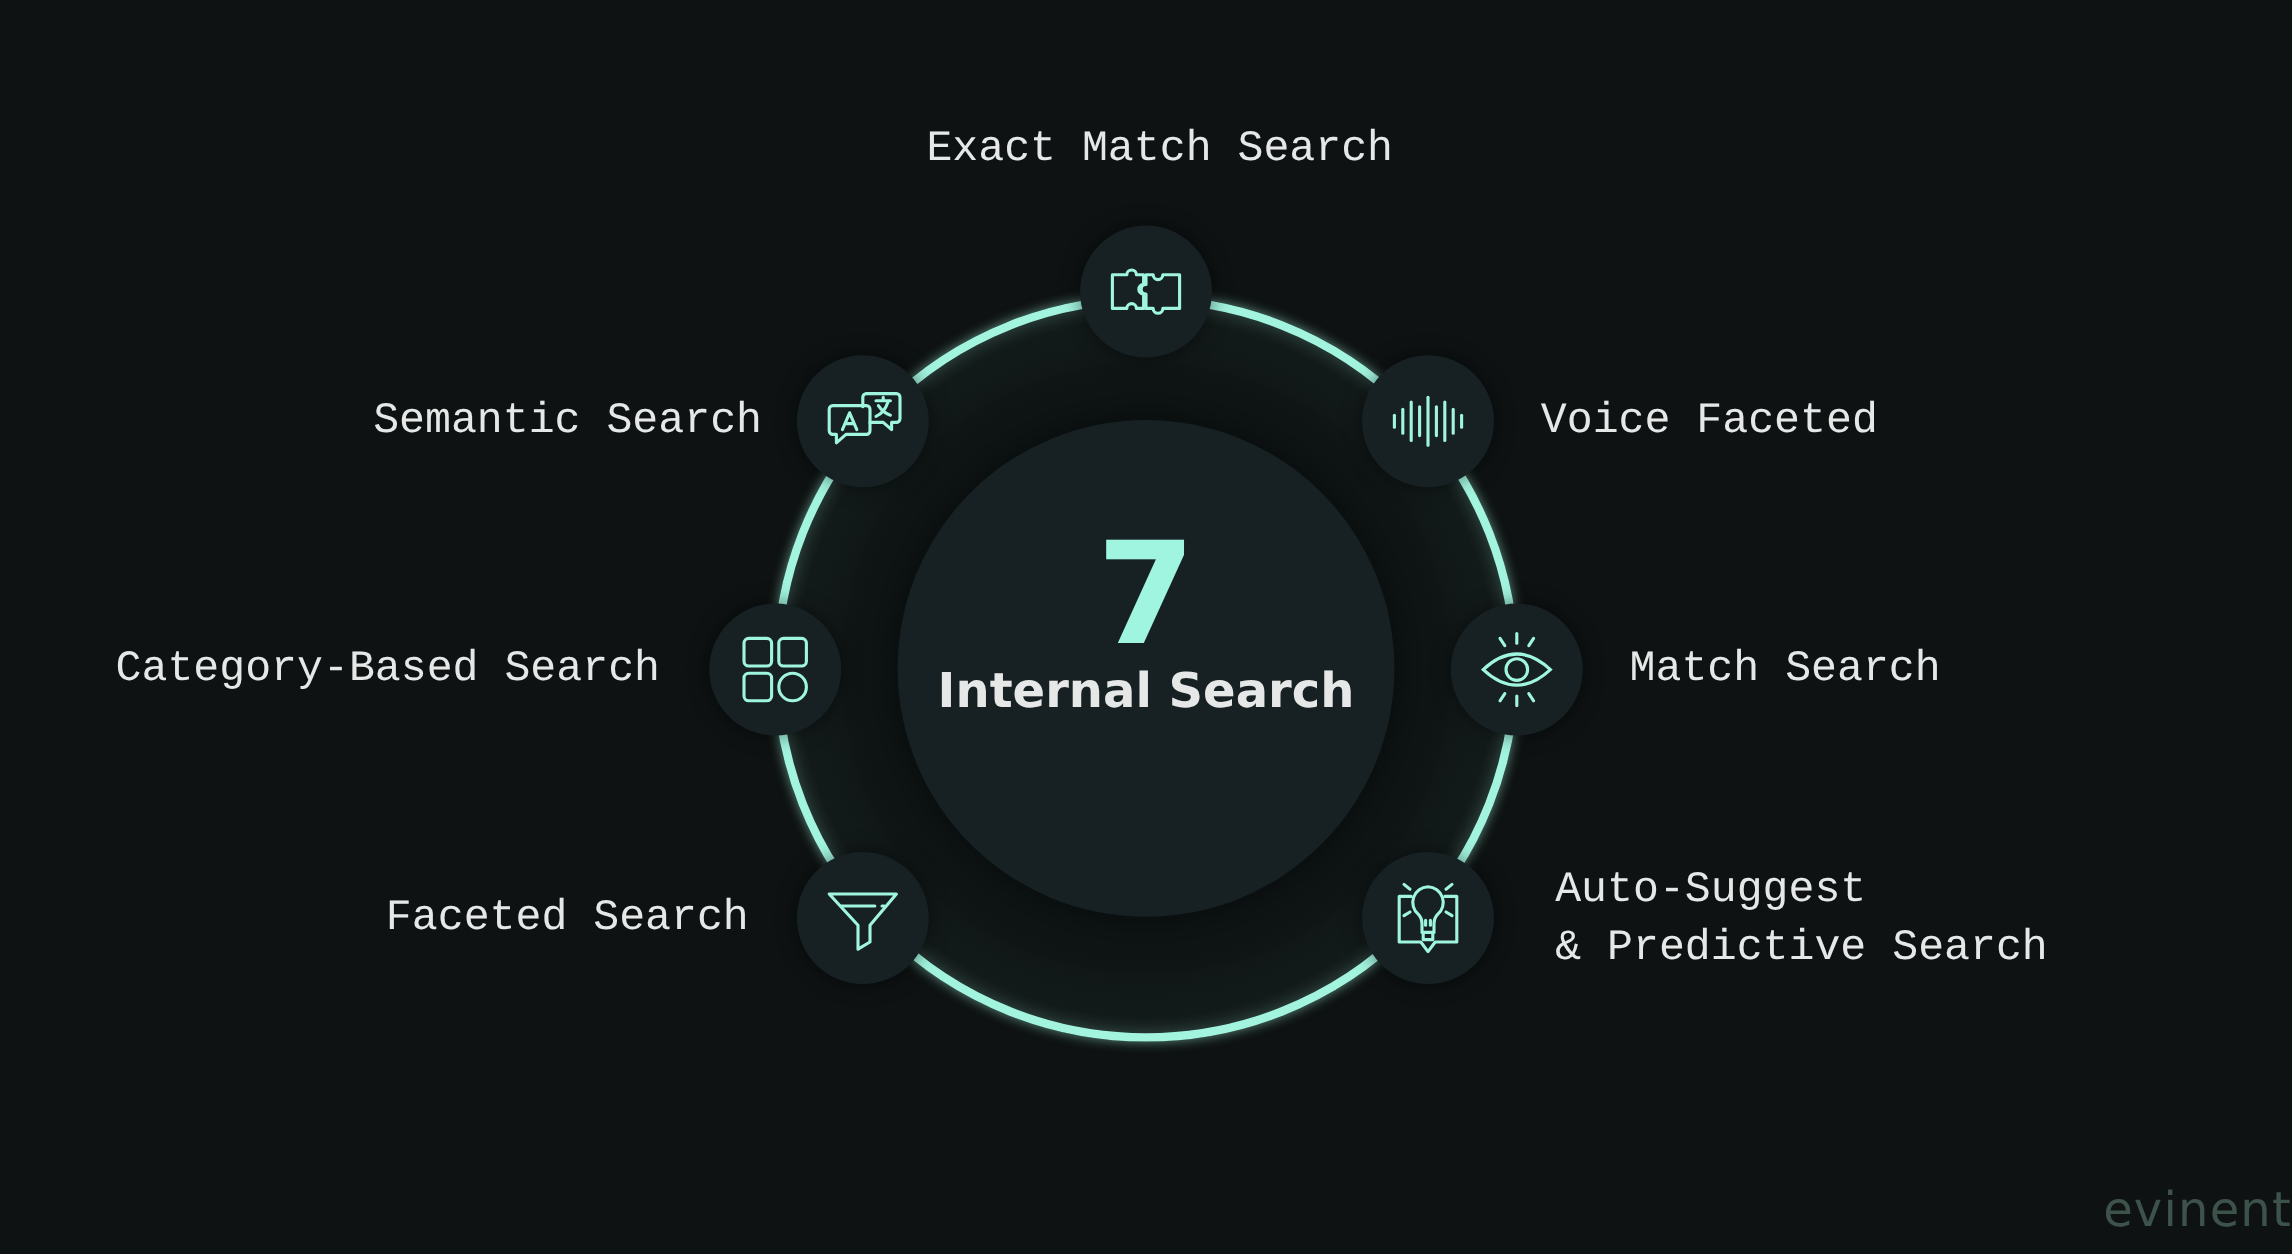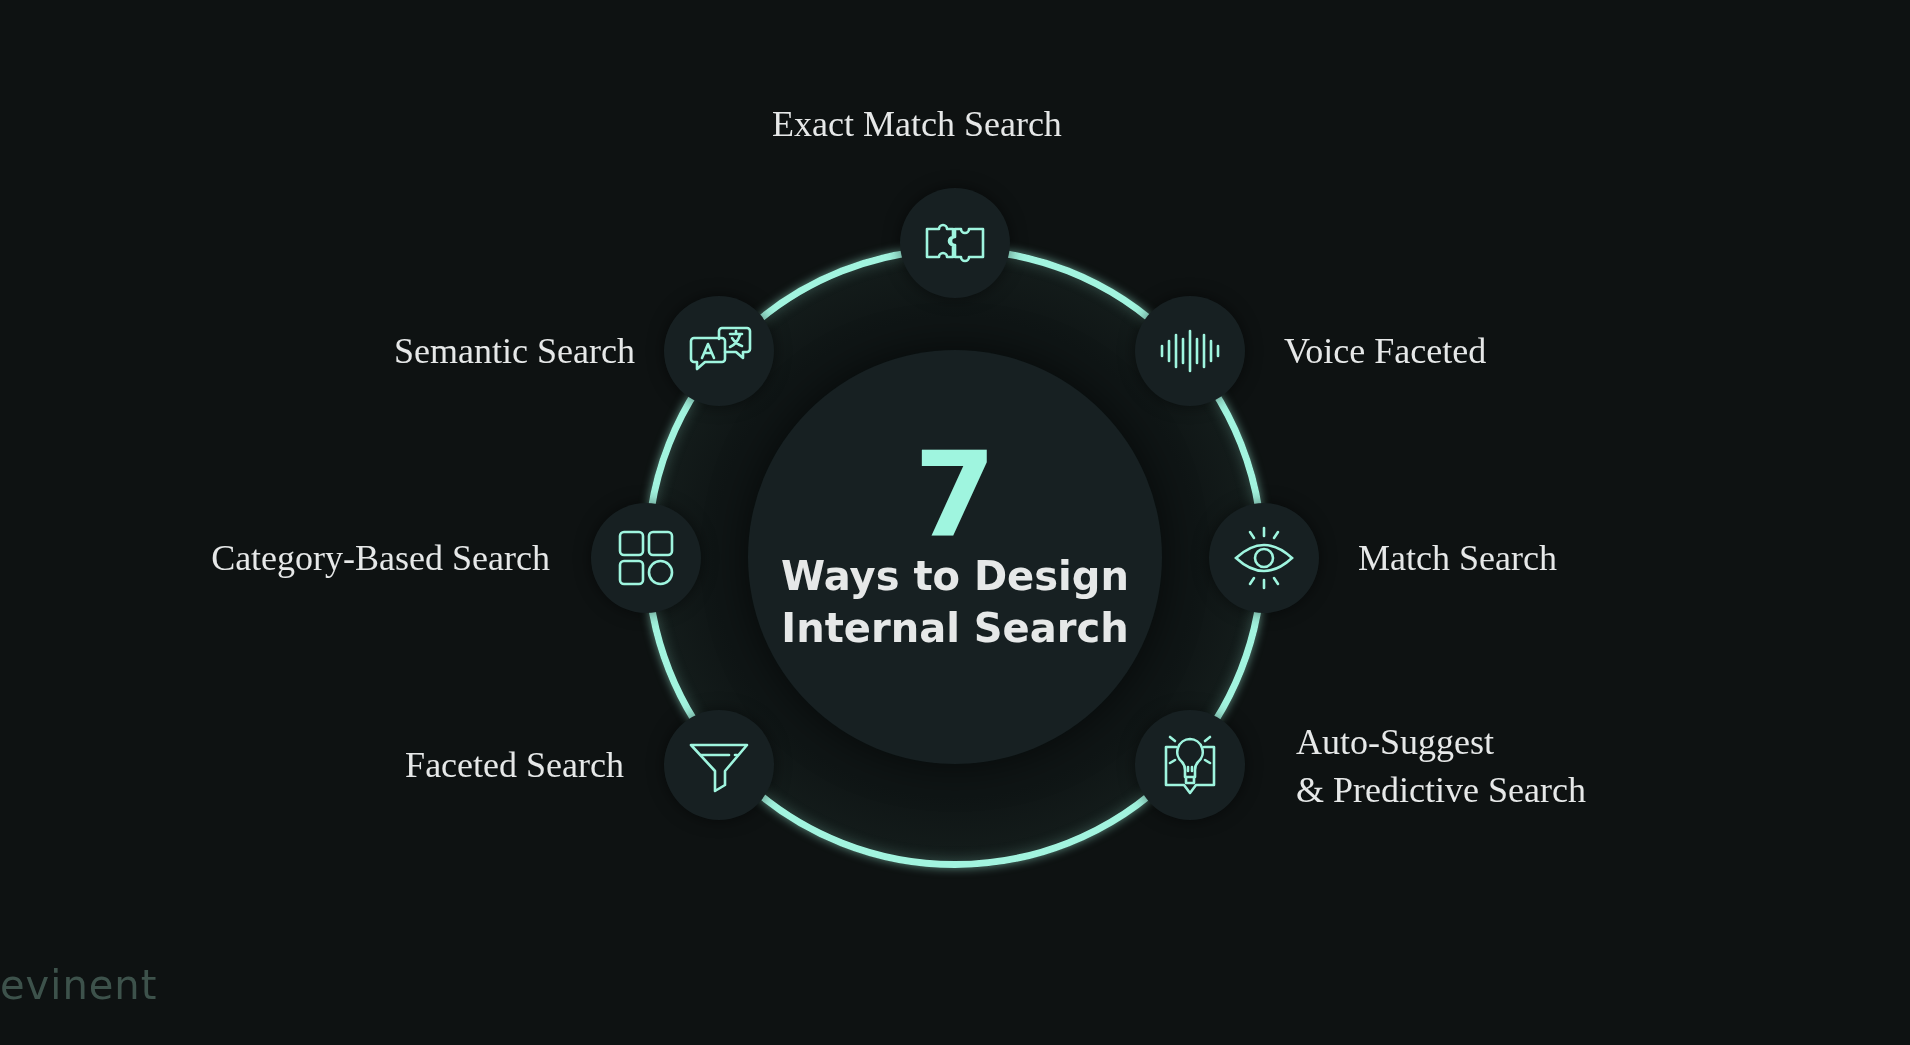--- a/index.html
+++ b/index.html
@@ -41,42 +41,41 @@
   }
   .badge {
     position: absolute; width: 110px; height: 110px; border-radius: 50%;
     background: #172022;
     box-shadow: 0 0 16px rgba(0,0,0,0.5);
     display: flex; align-items: center; justify-content: center;
   }
   .badge svg { width: 76px; height: 76px; }
   .label {
     position: absolute; color: #e6e8e8;
-    font-family: Liberation Serif, serif;
+    font-family: Liberation Mono, monospace;
     font-size: 36px; line-height: 48px; white-space: nowrap;
   }
   .label.right-align { text-align: left; }
   .logo {
-    position: absolute; left: 0; right: 0; top: 962px; text-align: left;
+    position: absolute; left: 0; right: 0; top: 986px; text-align: right;
     color: #3d524b; font-family: "DejaVu Sans", sans-serif;
     font-size: 40px; letter-spacing: 1px;
   }
 </style>
 </head>
 <body>
 
 <div class="canvas">
 
   <div class="ring-glow"></div>
   <div class="ring"></div>
 
   <div class="hub">
     <div class="hub-number">7</div>
     <div class="hub-title">
-      <div>Ways to Design</div>
       <div>Internal Search</div>
     </div>
   </div>
 
   <div class="badge" style="left:900px; top:188px;">
     <svg viewBox="0 0 76 76" fill="none" stroke="#9ff5df" stroke-width="2.6" stroke-linejoin="round" stroke-linecap="round">
       <path d="M10 24 H22 a4 4 0 1 1 8 0 H36 V32 a4 4 0 1 0 0 8 V52 H30 a4 4 0 1 0 -8 0 H10 Z"></path>
       <path d="M38 24 H44 a4 4 0 1 0 8 0 H66 V52 H52 a4 4 0 1 1 -8 0 H38 V40 a4 4 0 1 1 0 -8 Z"></path>
     </svg>
   </div>

